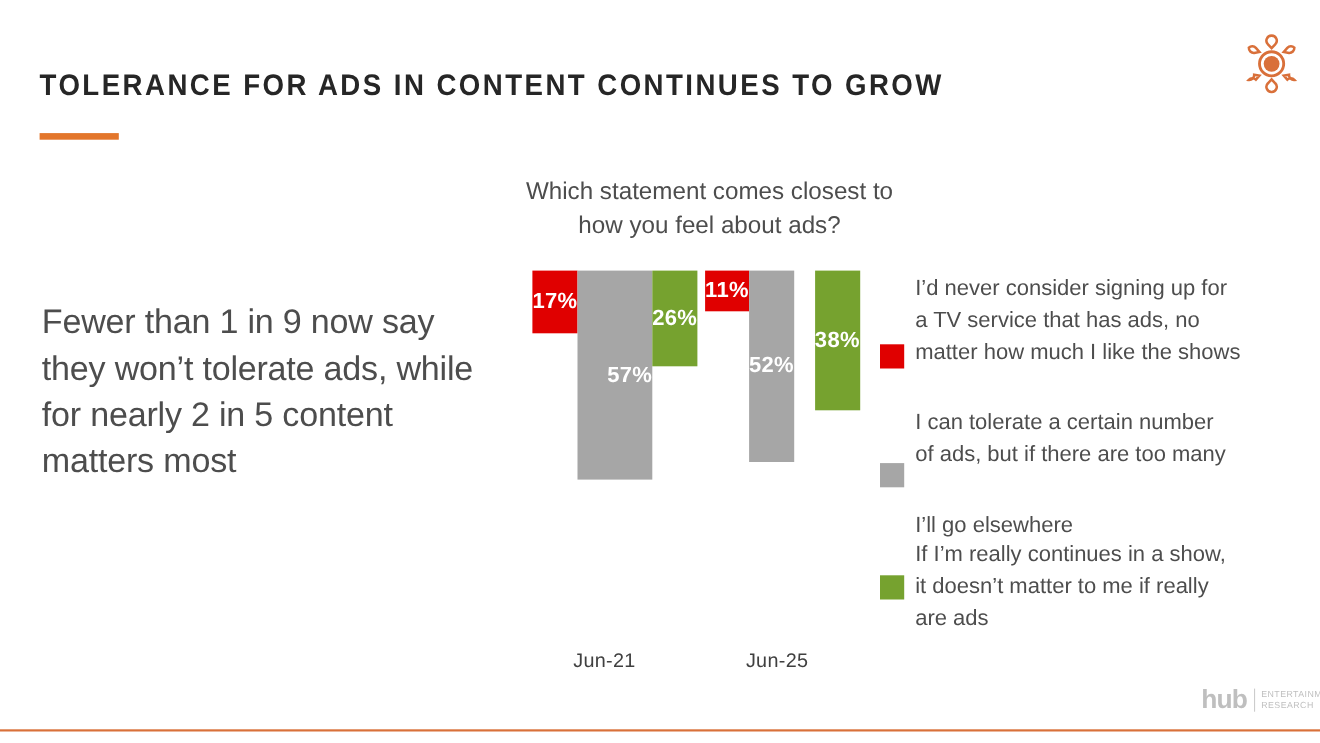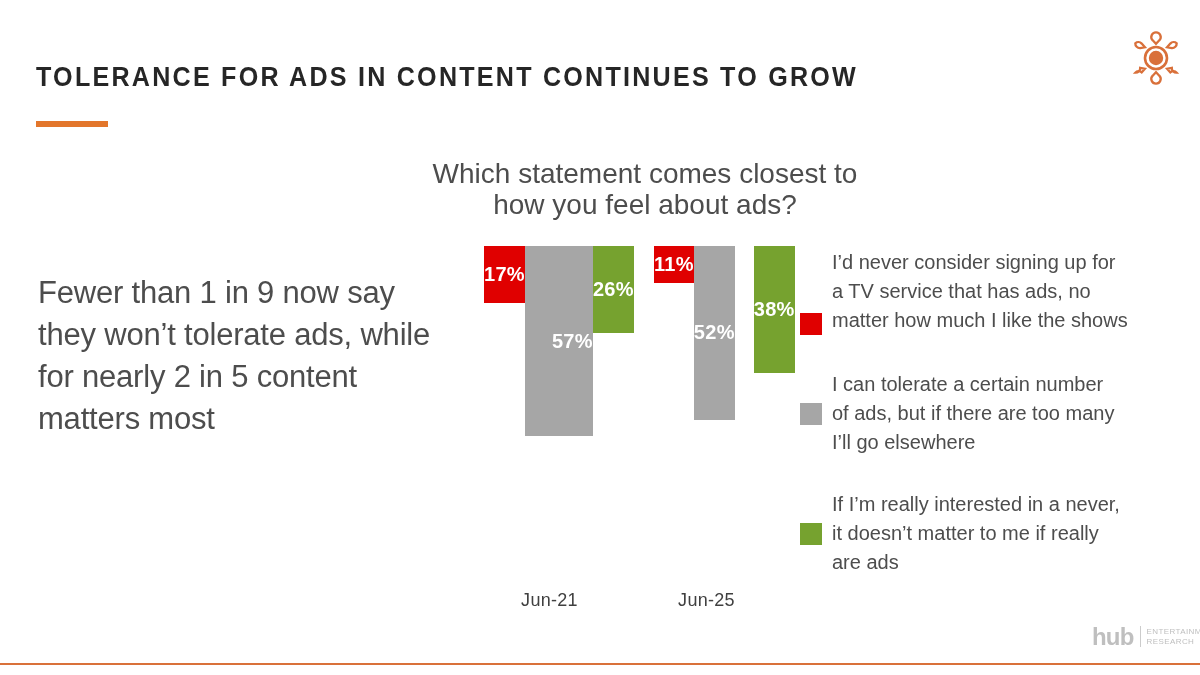--- a/index.html
+++ b/index.html
@@ -68,21 +68,21 @@
 
   
   .chart-question {
     position: absolute;
     left: 420px;
     top: 158px;
     width: 450px;
     text-align: center;
     font-family: "Liberation Sans", sans-serif;
     font-weight: 300;
-    font-size: 28px;
+    font-size: 22px;
     line-height: 31px;
     color: #4d4d4d;
   }
   .chart-question .q-line { display: block; }
 
   .plot {
     position: absolute;
     left: 470px;
     top: 246px;
     width: 320px;
@@ -90,21 +90,21 @@
   }
   .bar {
     position: absolute;
     top: 0;
     height: 334px;
     width: 131px;
     display: flex;
     flex-direction: row;
   }
   .bar.b0 { left: 14px; }
-  .bar.b1 { left: 184px; }
+  .bar.b1 { left: 171px; }
 
   .seg {
     width: 100%;
     display: flex;
     align-items: center;
     justify-content: center;
     color: #ffffff;
     font-family: "Liberation Sans", sans-serif;
     font-weight: bold;
     font-size: 20px;
@@ -277,28 +277,28 @@
         <span style="display: block;">a TV service that has ads, no</span>
         <span style="display: block;">matter how much I like the shows</span>
       </div>
     </div>
 
     <div class="legend-item l1">
       <div class="swatch" style="background: rgb(166, 166, 166);"></div>
       <div class="legend-label">
         <span style="display: block;">I can tolerate a certain number</span>
         <span style="display: block;">of ads, but if there are too many</span>
-        <span style="display: block;">I’ll go elsewhere</span>
+        <span style="display: block; margin-top: 36px;">I’ll go elsewhere</span>
       </div>
     </div>
 
     <div class="legend-item l2">
       <div class="swatch" style="background: rgb(118, 162, 47);"></div>
       <div class="legend-label">
-        <span style="display: block;">If I’m really interested in a never,</span>
+        <span style="display: block;">If I’m really continues in a show,</span>
         <span style="display: block;">it doesn’t matter to me if really</span>
         <span style="display: block;">are ads</span>
       </div>
     </div>
   </div>
 
   <div class="footer-rule"></div>
   <div class="footer-logo">
     <div class="hub-word">hub</div>
     <div class="divider"></div>

